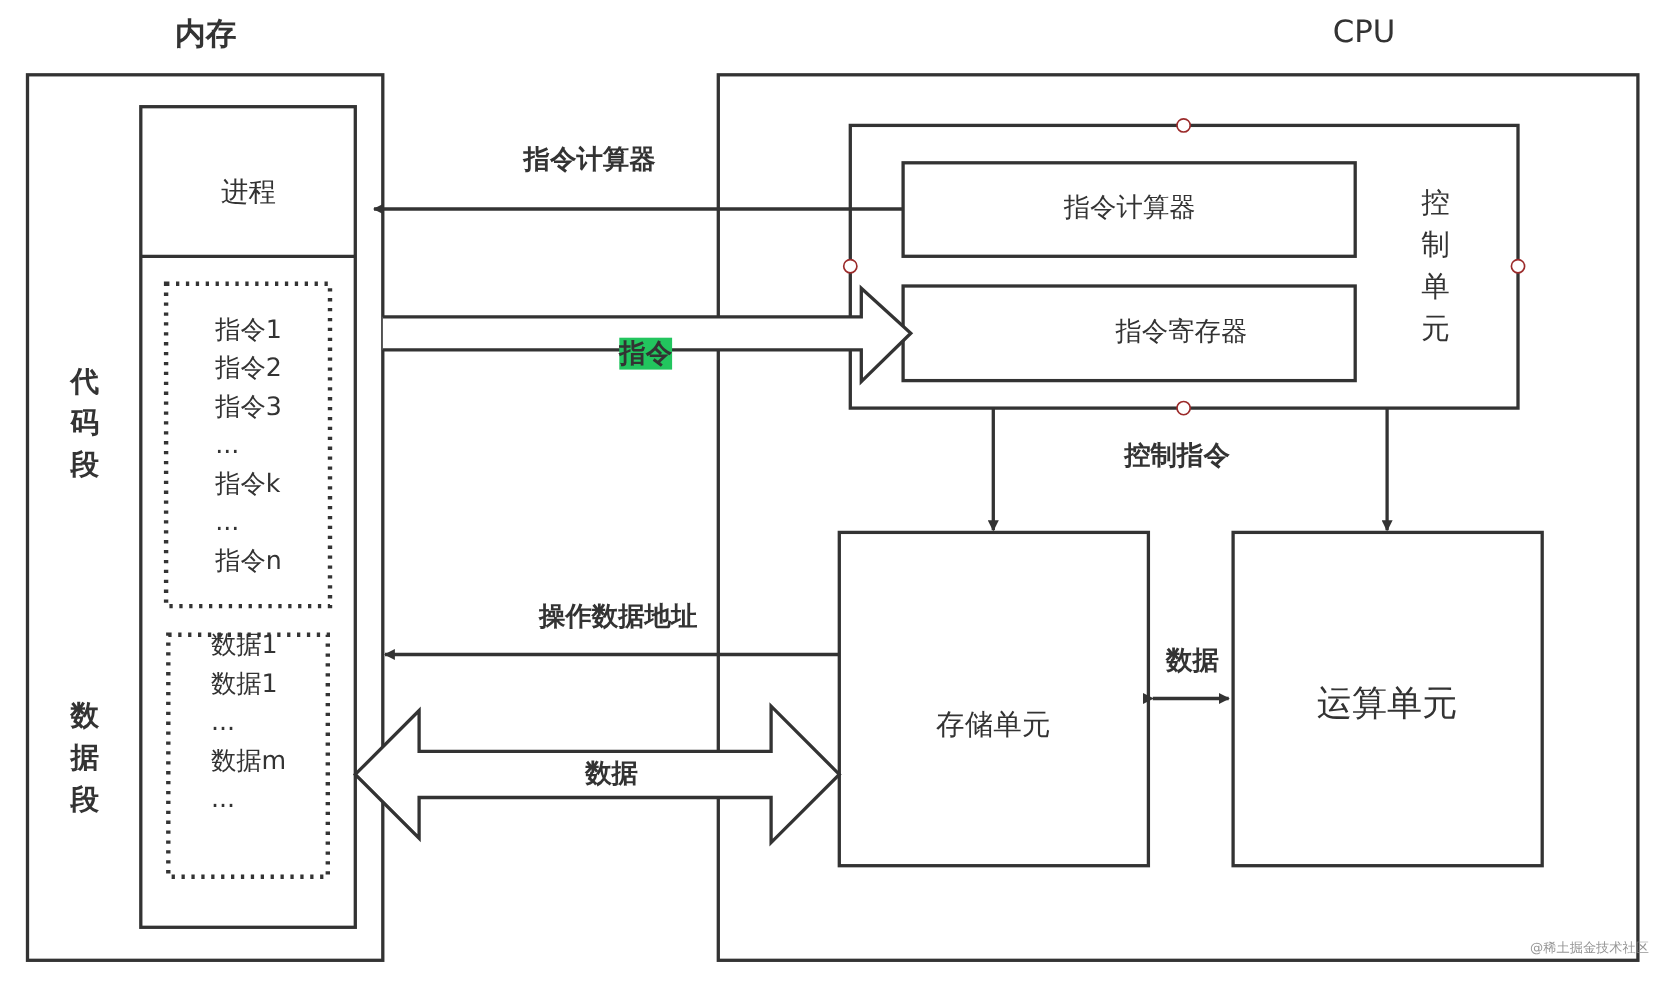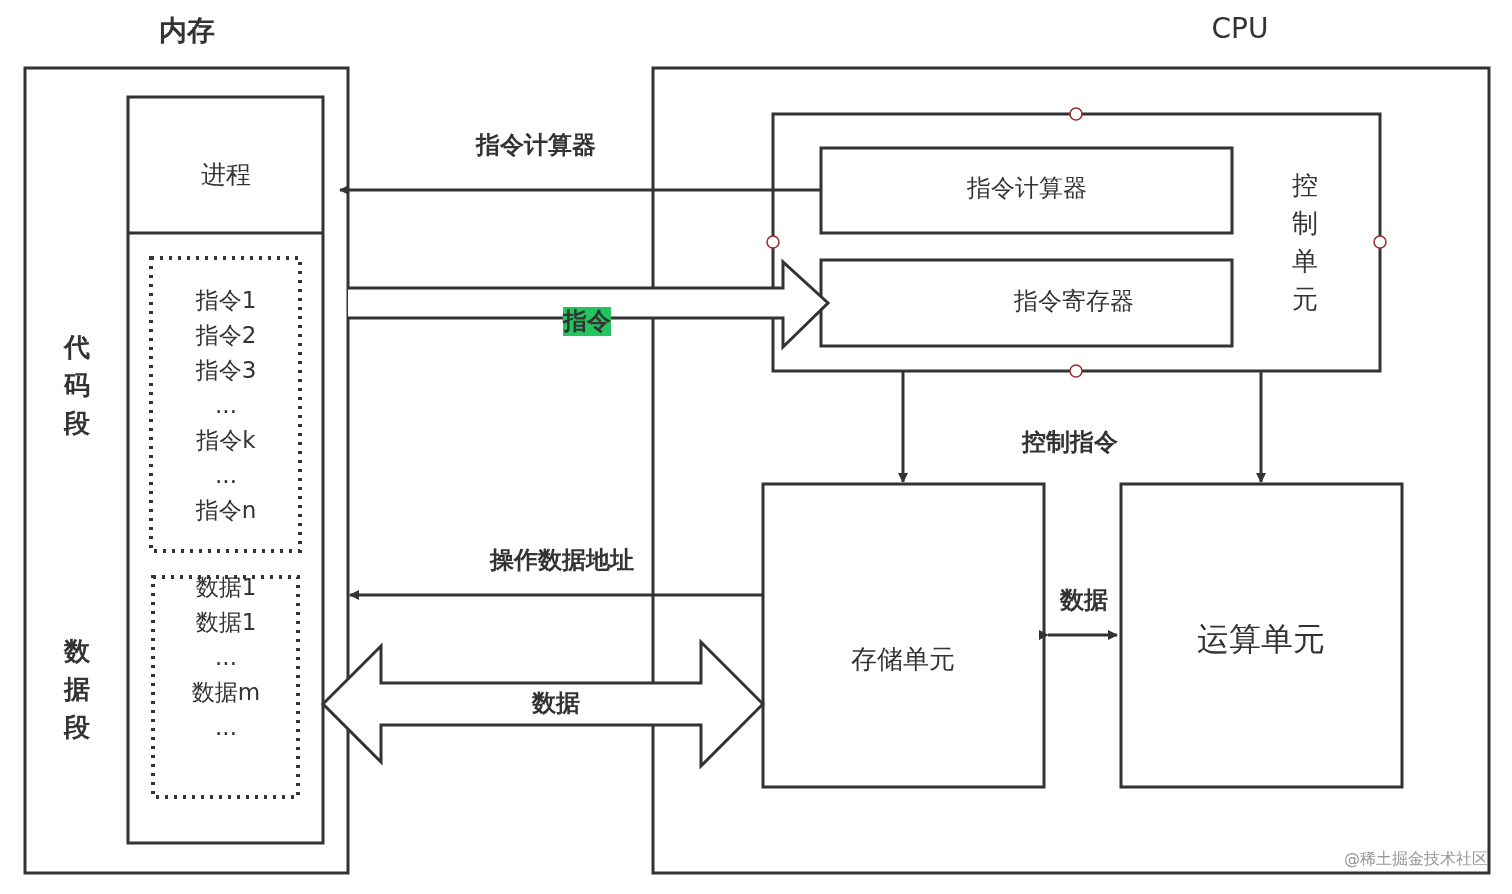--- a/index.html
+++ b/index.html
@@ -3,22 +3,22 @@
   <meta charset="utf-8">
   <style>
     html, body { margin: 0; padding: 0; background: #ffffff; }
     body { width: 1512px; height: 894px; position: relative; overflow: hidden;
            font-family: "DejaVu Sans", "Liberation Sans", sans-serif; color: #333333; }
     #diagram { position: absolute; left: 0; top: 0; }
     .lbl { position: absolute; white-space: nowrap; font-size: 24px; color: #333333; line-height: 1.2; }
     .bold { font-weight: bold; }
     .center { transform: translateX(-50%); text-align: center; }
     .vert { position: absolute; font-size: 26px; line-height: 38px; width: 40px; text-align: center; color: #333; }
-    .stack { position: absolute; transform: translateX(-50%); text-align: center; font-size: 23px; line-height: 35px; color: #333; }
-    .watermark { position: absolute; right: 24px; bottom: 24px; font-size: 16px; color: #8a8a8a; opacity: 0.9; }
+    .stack { position: absolute; transform: translateX(-50%); text-align: left; font-size: 23px; line-height: 35px; color: #333; }
+    .watermark { position: absolute; right: 13px; bottom: 24px; font-size: 12px; color: #8a8a8a; opacity: 0.9; }
   </style>
 </head>
 <body>
 
 <svg id="diagram" width="1512" height="894" viewBox="0 0 1512 894" xmlns="http://www.w3.org/2000/svg">
   <defs>
     <marker id="arrowhead" markerWidth="10" markerHeight="10" refX="9" refY="5" orient="auto" markerUnits="userSpaceOnUse">
       <path d="M0,0 L10,5 L0,10 Z" fill="#333"></path>
     </marker>
   </defs>
@@ -107,18 +107,18 @@
   <div>控</div>
   <div>制</div>
   <div>单</div>
   <div>元</div>
 </div>
 <div class="lbl center" style="left:903px; top:644px; font-size:26px;">存储单元</div>
 <div class="lbl center" style="left:1261px; top:620px; font-size:32px;">运算单元</div>
 
 <div class="lbl bold center" style="left:536px; top:131px;">指令计算器</div>
 <div class="lbl bold center" style="left:587px; top:287px; background:#22c55e;margin-top:20px;">指令</div>
-<div class="lbl bold center" style="left:1070px; top:400px;margin-top:28px;">控制指令</div>
+<div class="lbl bold center" style="left:1070px; top:400px;">控制指令</div>
 <div class="lbl bold center" style="left:562px; top:546px;">操作数据地址</div>
 <div class="lbl bold center" style="left:556px; top:689px; background:#fff;">数据</div>
 <div class="lbl bold center" style="left:1084px; top:586px;">数据</div>
 
 <div class="watermark">@稀土掘金技术社区</div>
 
 </body></html>

